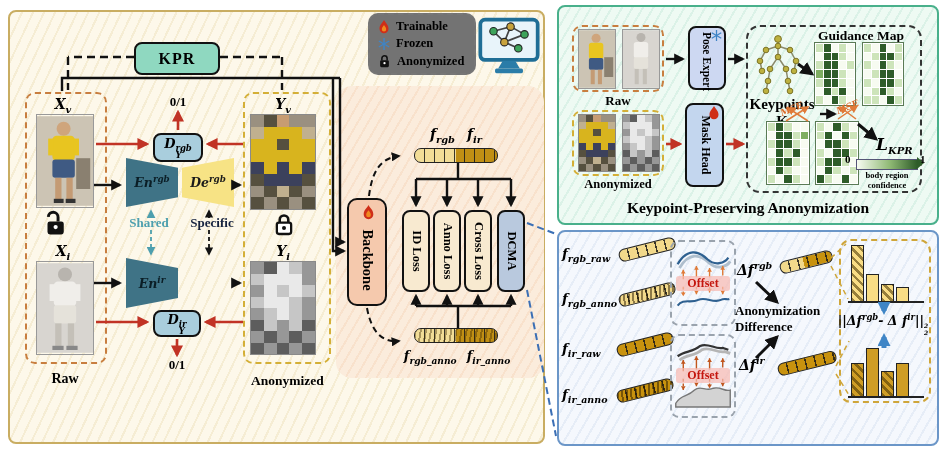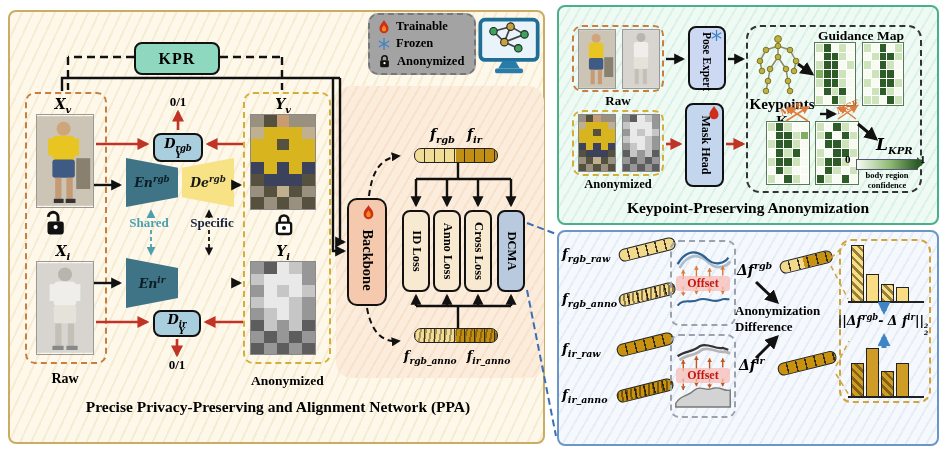--- a/index.html
+++ b/index.html
@@ -68,21 +68,21 @@
 
 <div id="canvas">
 
   <div id="left-panel" class="panel"></div>
   <div id="peach" class="abs"></div>
 
   <div class="box" style="left:134px;top:42px;width:86px;height:33px;background:#8fd8c0;border-width:2.5px;display:flex;align-items:center;justify-content:center">
     <span class="ser" style="font-weight:700;font-size:16px;letter-spacing:1px">KPR</span>
   </div>
 
-  <div class="dashbox" style="left:368px;top:13px;width:108px;height:62px;border:2px dashed #777;background:#a3a3a3;display:flex;flex-direction:column;justify-content:space-around;padding:3px 8px">
+  <div class="dashbox" style="left:368px;top:13px;width:108px;height:62px;border:2px dashed #777;background:#737373;display:flex;flex-direction:column;justify-content:space-around;padding:3px 8px">
     <div class="legend-row">
       <svg width="12" height="14" viewBox="0 0 12 14">
           <path d="M6,0 C7.5,3 10.5,4.5 10.5,8.8 A4.5,4.5 0 1,1 1.5,8.8 C1.5,4.5 4.5,3 6,0 Z" fill="#cf2e18"></path>
           <path d="M6,5 C6.8,6.6 8.2,7.1 8.2,9.3 A2.2,2.2 0 1,1 3.8,9.3 C3.8,7.1 5.2,6.6 6,5 Z" fill="#f08a1e"></path>
         </svg>
       <span>Trainable</span>
     </div>
     <div class="legend-row">
       <svg width="12" height="12" viewBox="0 0 12 12">
           <g stroke="#3f85c6" stroke-width="1.4">
@@ -309,21 +309,20 @@
   <div class="box" style="left:497px;top:210px;width:28px;height:82px;background:#b9c9de">
     <span class="vtext" style="font-size:12.5px">DCMA</span>
     </div>
 
   <div class="fvec anno" style="left:414px;top:328px;width:82px"></div>
   <div class="abs math" style="left:392px;top:348px;width:130px;display:flex;justify-content:center;gap:10px;font-size:13px">
     <span><span>f</span><sub>rgb_anno</sub></span>
     <span><span>f</span><sub>ir_anno</sub></span>
   </div>
 
-  <div class="lbl ser ctr" style="left:18px;top:398px;width:520px;font-size:15.5px">Precise Privacy-Preserving and Alignment Network (PPA)</div>
 
   <div id="kpr-panel" class="panel"></div>
 
   <div class="dashbox" style="left:572px;top:25px;width:92px;height:67px;border:2px dashed #c87e3f"></div>
   <svg class="abs" style="left:578px;top:29px;border:1px solid #999" width="36" height="58" viewBox="0 0 40 64">
     <rect width="40" height="64" fill="#ccc4b4"></rect>
       <rect x="28" y="30" width="10" height="22" fill="#8a8070"></rect>
     <circle cx="19" cy="9" r="5" fill="#cfa57c"></circle>
       <rect x="11" y="14" width="16" height="18" rx="3" fill="#e8c520"></rect>
     <rect x="11" y="31" width="16" height="13" rx="2" fill="#3f5a83"></rect>

